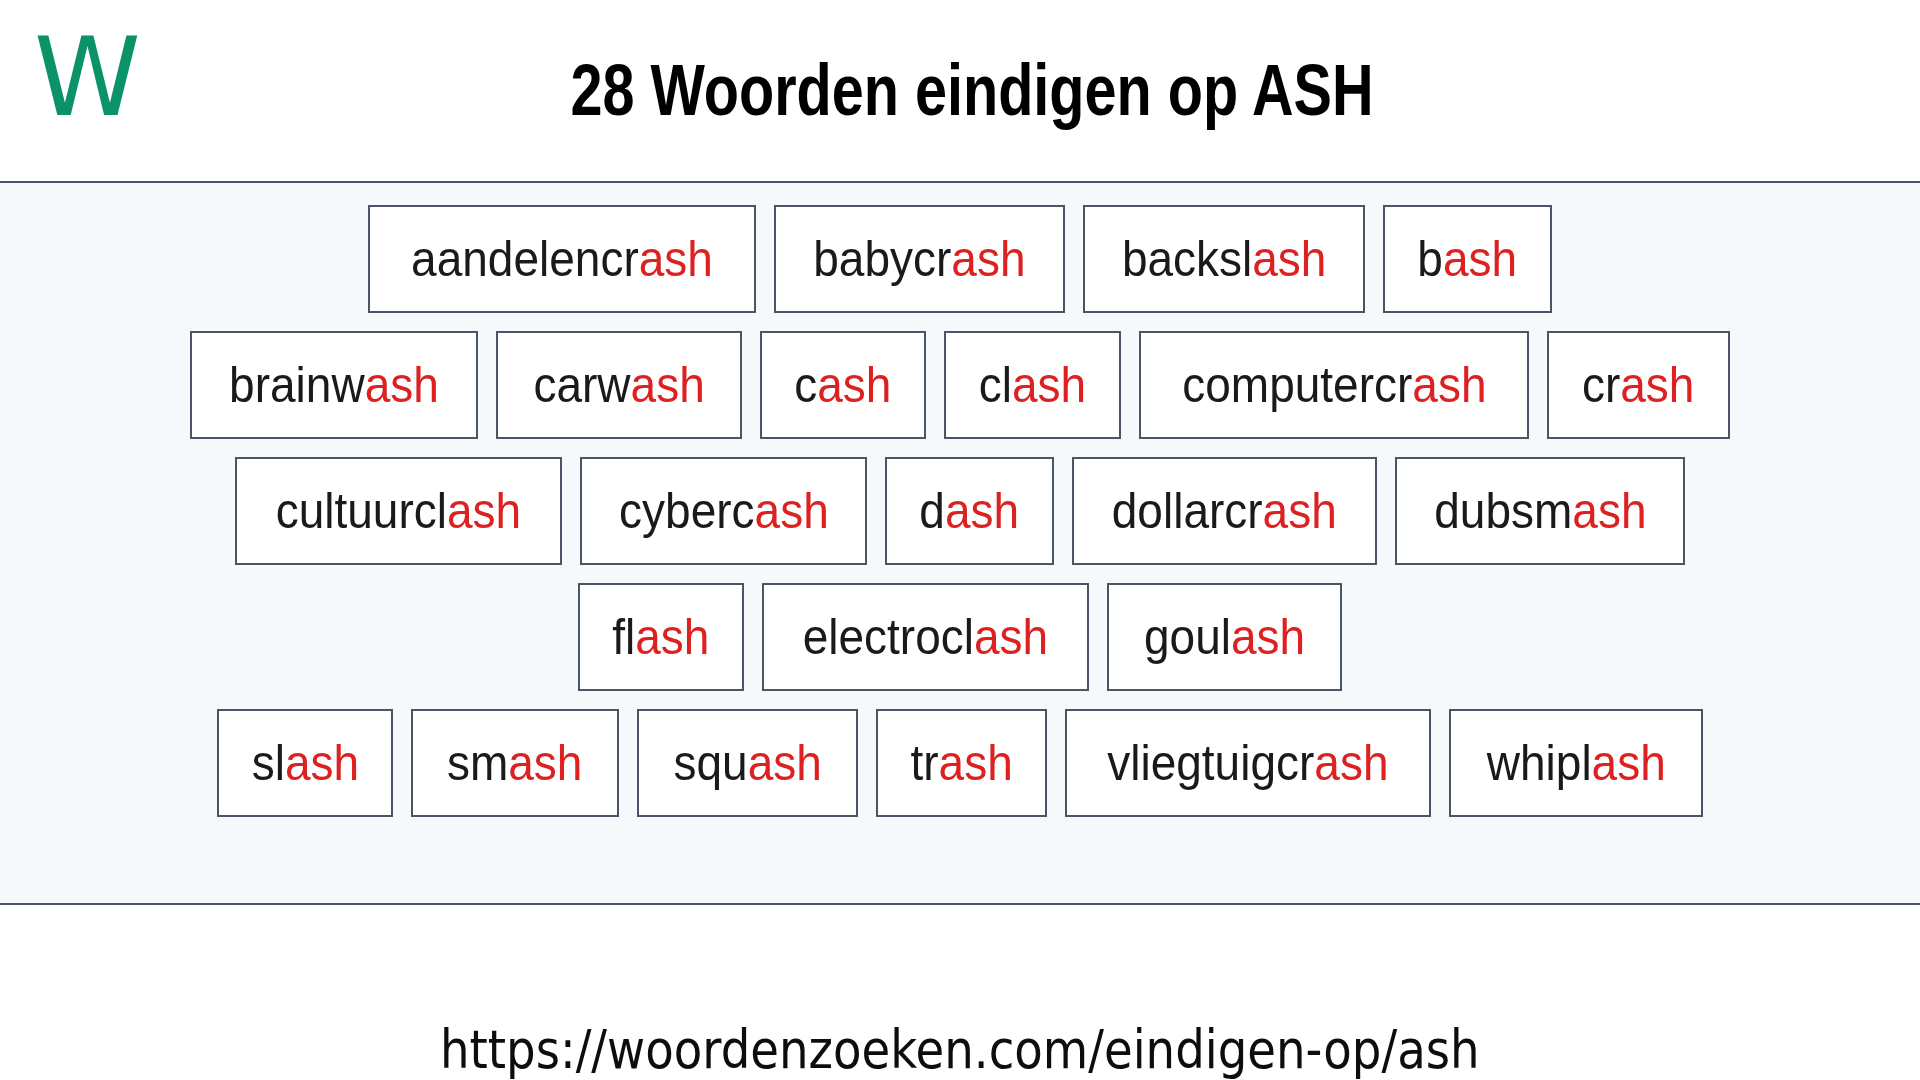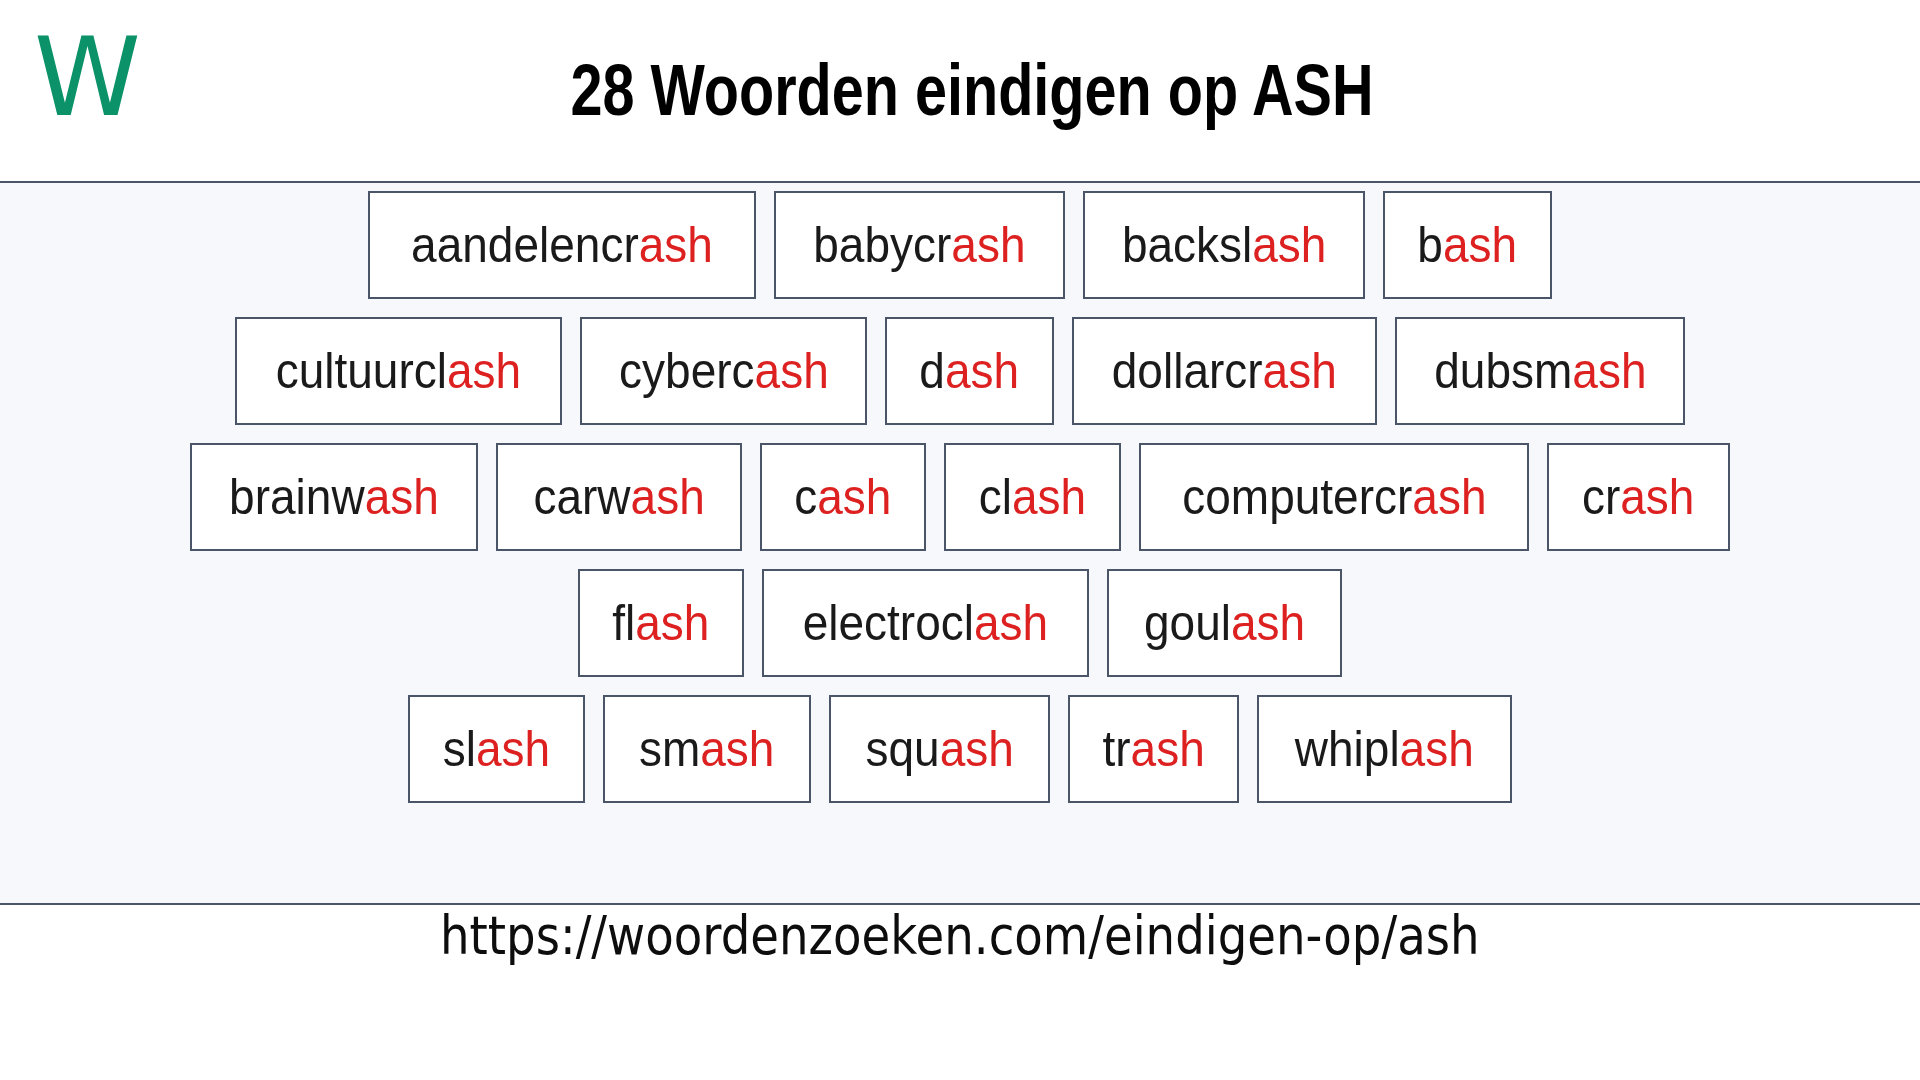--- a/index.html
+++ b/index.html
@@ -54,21 +54,21 @@
     letter-spacing: 0px;
     padding-left: 30px;
     white-space: nowrap;
   }
 
   
   .board {
     flex: 1 1 auto;
     background: #f6f8fb;
     border-bottom: 2px solid #4a5568;
-    padding-top: 8px;
+    padding-top: 22px;
     display: flex;
     flex-direction: column;
     align-items: center;
   }
   .word-row {
     display: flex;
     justify-content: center;
     align-items: flex-start;
     gap: 18px;
     margin-bottom: 18px;
@@ -94,21 +94,21 @@
     display: inline-block;
   }
   .word-text .hl { color: #dd2020; }
 
   
   .footer {
     flex: 0 0 175px;
     height: 175px;
     background: #ffffff;
     display: flex;
-    align-items: flex-start;
+    align-items: flex-end;
     justify-content: center;
   }
   .footer-url {
     font-family: "DejaVu Sans", sans-serif;
     font-size: 53px;
     color: #0d0d0d;
     font-weight: 400;
     transform: scaleX(0.88);
     white-space: nowrap;
   }
@@ -133,57 +133,57 @@
         </div>
         <div class="word-box">
           <span class="word-text"><span class="pre">backsl</span><span class="hl">ash</span></span>
         </div>
         <div class="word-box">
           <span class="word-text"><span class="pre">b</span><span class="hl">ash</span></span>
         </div>
       </div>
       <div class="word-row">
         <div class="word-box">
+          <span class="word-text"><span class="pre">brainw</span><span class="hl">ash</span></span>
+        </div>
+        <div class="word-box">
+          <span class="word-text"><span class="pre">carw</span><span class="hl">ash</span></span>
+        </div>
+        <div class="word-box">
+          <span class="word-text"><span class="pre">c</span><span class="hl">ash</span></span>
+        </div>
+        <div class="word-box">
+          <span class="word-text"><span class="pre">cl</span><span class="hl">ash</span></span>
+        </div>
+        <div class="word-box">
+          <span class="word-text"><span class="pre">computercr</span><span class="hl">ash</span></span>
+        </div>
+        <div class="word-box">
+          <span class="word-text"><span class="pre">cr</span><span class="hl">ash</span></span>
+        </div>
+      </div>
+      <div class="word-row">
+        <div class="word-box">
           <span class="word-text"><span class="pre">cultuurcl</span><span class="hl">ash</span></span>
         </div>
         <div class="word-box">
           <span class="word-text"><span class="pre">cyberc</span><span class="hl">ash</span></span>
         </div>
         <div class="word-box">
           <span class="word-text"><span class="pre">d</span><span class="hl">ash</span></span>
         </div>
         <div class="word-box">
           <span class="word-text"><span class="pre">dollarcr</span><span class="hl">ash</span></span>
         </div>
         <div class="word-box">
           <span class="word-text"><span class="pre">dubsm</span><span class="hl">ash</span></span>
         </div>
       </div>
       <div class="word-row">
         <div class="word-box">
-          <span class="word-text"><span class="pre">brainw</span><span class="hl">ash</span></span>
-        </div>
-        <div class="word-box">
-          <span class="word-text"><span class="pre">carw</span><span class="hl">ash</span></span>
-        </div>
-        <div class="word-box">
-          <span class="word-text"><span class="pre">c</span><span class="hl">ash</span></span>
-        </div>
-        <div class="word-box">
-          <span class="word-text"><span class="pre">cl</span><span class="hl">ash</span></span>
-        </div>
-        <div class="word-box">
-          <span class="word-text"><span class="pre">computercr</span><span class="hl">ash</span></span>
-        </div>
-        <div class="word-box">
-          <span class="word-text"><span class="pre">cr</span><span class="hl">ash</span></span>
-        </div>
-      </div>
-      <div class="word-row">
-        <div class="word-box">
           <span class="word-text"><span class="pre">fl</span><span class="hl">ash</span></span>
         </div>
         <div class="word-box">
           <span class="word-text"><span class="pre">electrocl</span><span class="hl">ash</span></span>
         </div>
         <div class="word-box">
           <span class="word-text"><span class="pre">goul</span><span class="hl">ash</span></span>
         </div>
       </div>
       <div class="word-row">
@@ -191,20 +191,23 @@
           <span class="word-text"><span class="pre">sl</span><span class="hl">ash</span></span>
         </div>
         <div class="word-box">
           <span class="word-text"><span class="pre">sm</span><span class="hl">ash</span></span>
         </div>
         <div class="word-box">
           <span class="word-text"><span class="pre">squ</span><span class="hl">ash</span></span>
         </div>
         <div class="word-box">
           <span class="word-text"><span class="pre">tr</span><span class="hl">ash</span></span>
+        </div>
+        <div class="word-box">
+          <span class="word-text"><span class="pre">vliegtuigcr</span><span class="hl">ash</span></span>
         </div>
         <div class="word-box">
           <span class="word-text"><span class="pre">whipl</span><span class="hl">ash</span></span>
         </div>
       </div>
     </div>
 
   <div class="footer">
     <div class="footer-url">https://woordenzoeken.com/eindigen-op/ash</div>
   </div>

